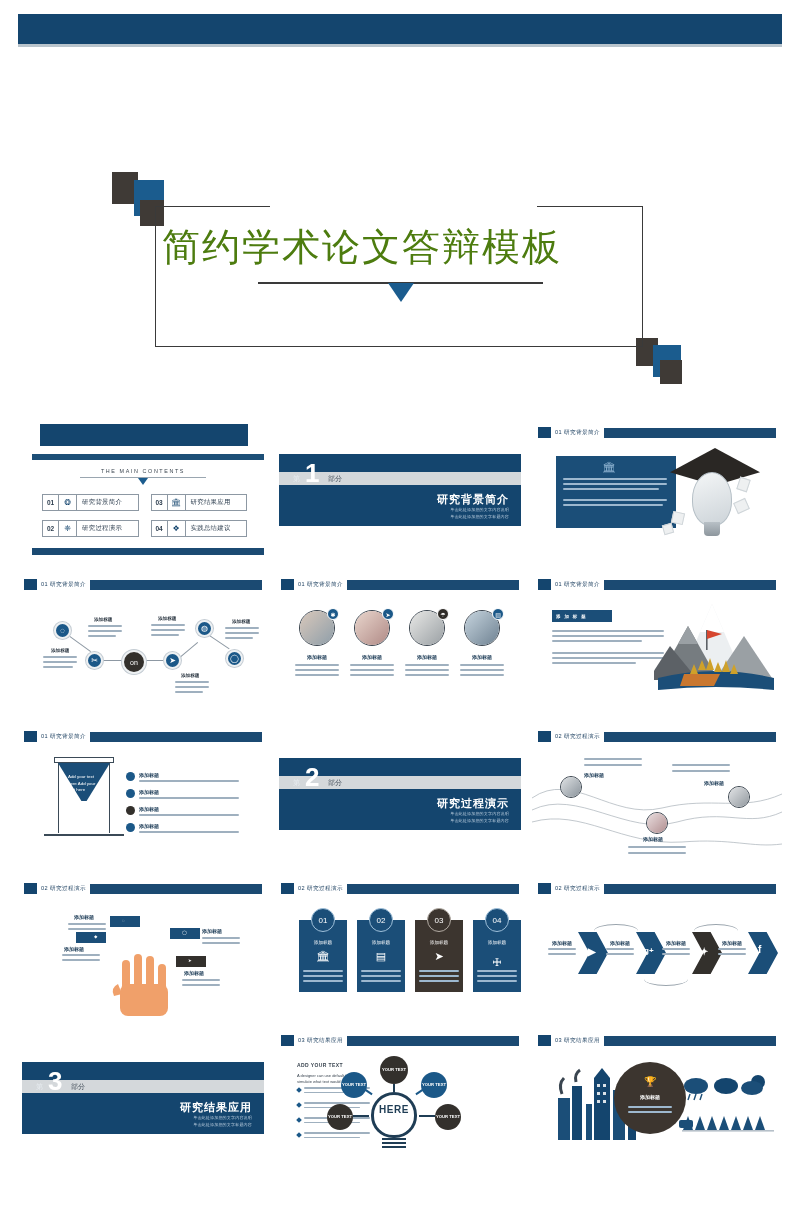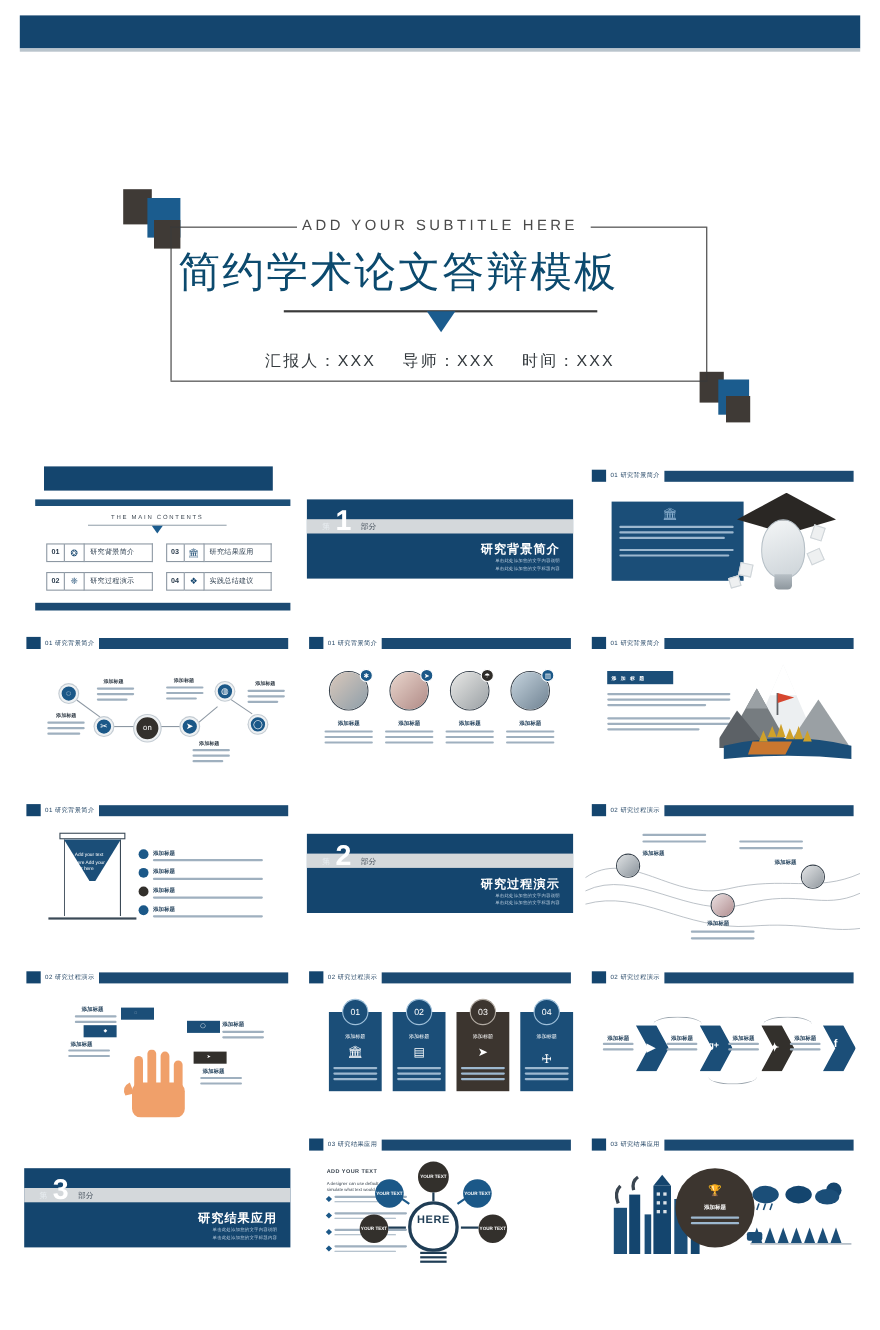--- a/index.html
+++ b/index.html
@@ -29,21 +29,21 @@
 
   .hero-line-l { position:absolute; left:155px; top:146px; width:115px; height:1px; background:#3a3a3a; }
   .hero-line-r { position:absolute; left:537px; top:146px; width:105px; height:1px; background:#3a3a3a; }
   .hero-line-left-v { position:absolute; left:155px; top:146px; width:1px; height:140px; background:#3a3a3a; }
   .hero-line-right-v { position:absolute; left:642px; top:146px; width:1px; height:140px; background:#3a3a3a; }
   .hero-line-bottom { position:absolute; left:155px; top:286px; width:488px; height:1px; background:#3a3a3a; }
 
   .hero-subtitle { position:absolute; left:0; top:137px; width:800px; text-align:center;
                    font-size:13.5px; letter-spacing:3.2px; color:#4a4a4a; }
   .hero-title { position:absolute; left:0; top:162px; width:724px; text-align:center;
-                font-size:38px; letter-spacing:2px; color:#0c4a6e; font-weight:400;
+                font-size:38px; letter-spacing:2px; color:#4d7c0f; font-weight:400;
                 font-family:"DejaVu Sans", sans-serif; }
   .hero-rule { position:absolute; left:258px; top:222px; width:285px; height:1.6px; background:#3a3a3a; }
   .hero-tri { position:absolute; left:388px; top:223px; width:0; height:0;
               border-left:13px solid transparent; border-right:13px solid transparent;
               border-top:19px solid #1b5c8e; }
   .hero-byline { position:absolute; left:0; top:259px; width:800px; text-align:center;
                  font-size:14.5px; letter-spacing:2px; color:#33393d; }
   .hero-byline span { margin:0 9px; }
 
   
@@ -184,29 +184,23 @@
   <div class="sq sq-dark sq4"></div>
   <div class="sq sq-blue sq5"></div>
   <div class="sq sq-dark sq6"></div>
 
   <div class="hero-line-l"></div>
   <div class="hero-line-r"></div>
   <div class="hero-line-left-v"></div>
   <div class="hero-line-right-v"></div>
   <div class="hero-line-bottom"></div>
 
-  <div class="hero-subtitle">ADD YOUR SUBTITLE HERE</div>
   <div class="hero-title">简约学术论文答辩模板</div>
   <div class="hero-rule"></div>
   <div class="hero-tri"></div>
-  <div class="hero-byline">
-    <span>汇报人：XXX</span>
-    <span>导师：XXX</span>
-    <span>时间：XXX</span>
-  </div>
 </div>
 
 <div class="grid">
 
   <div class="row">
 
     <div class="slide c0">
       <div class="toc-band-top"></div>
       <div class="toc-band-2"></div>
       <div class="toc-title">THE MAIN CONTENTS</div>

